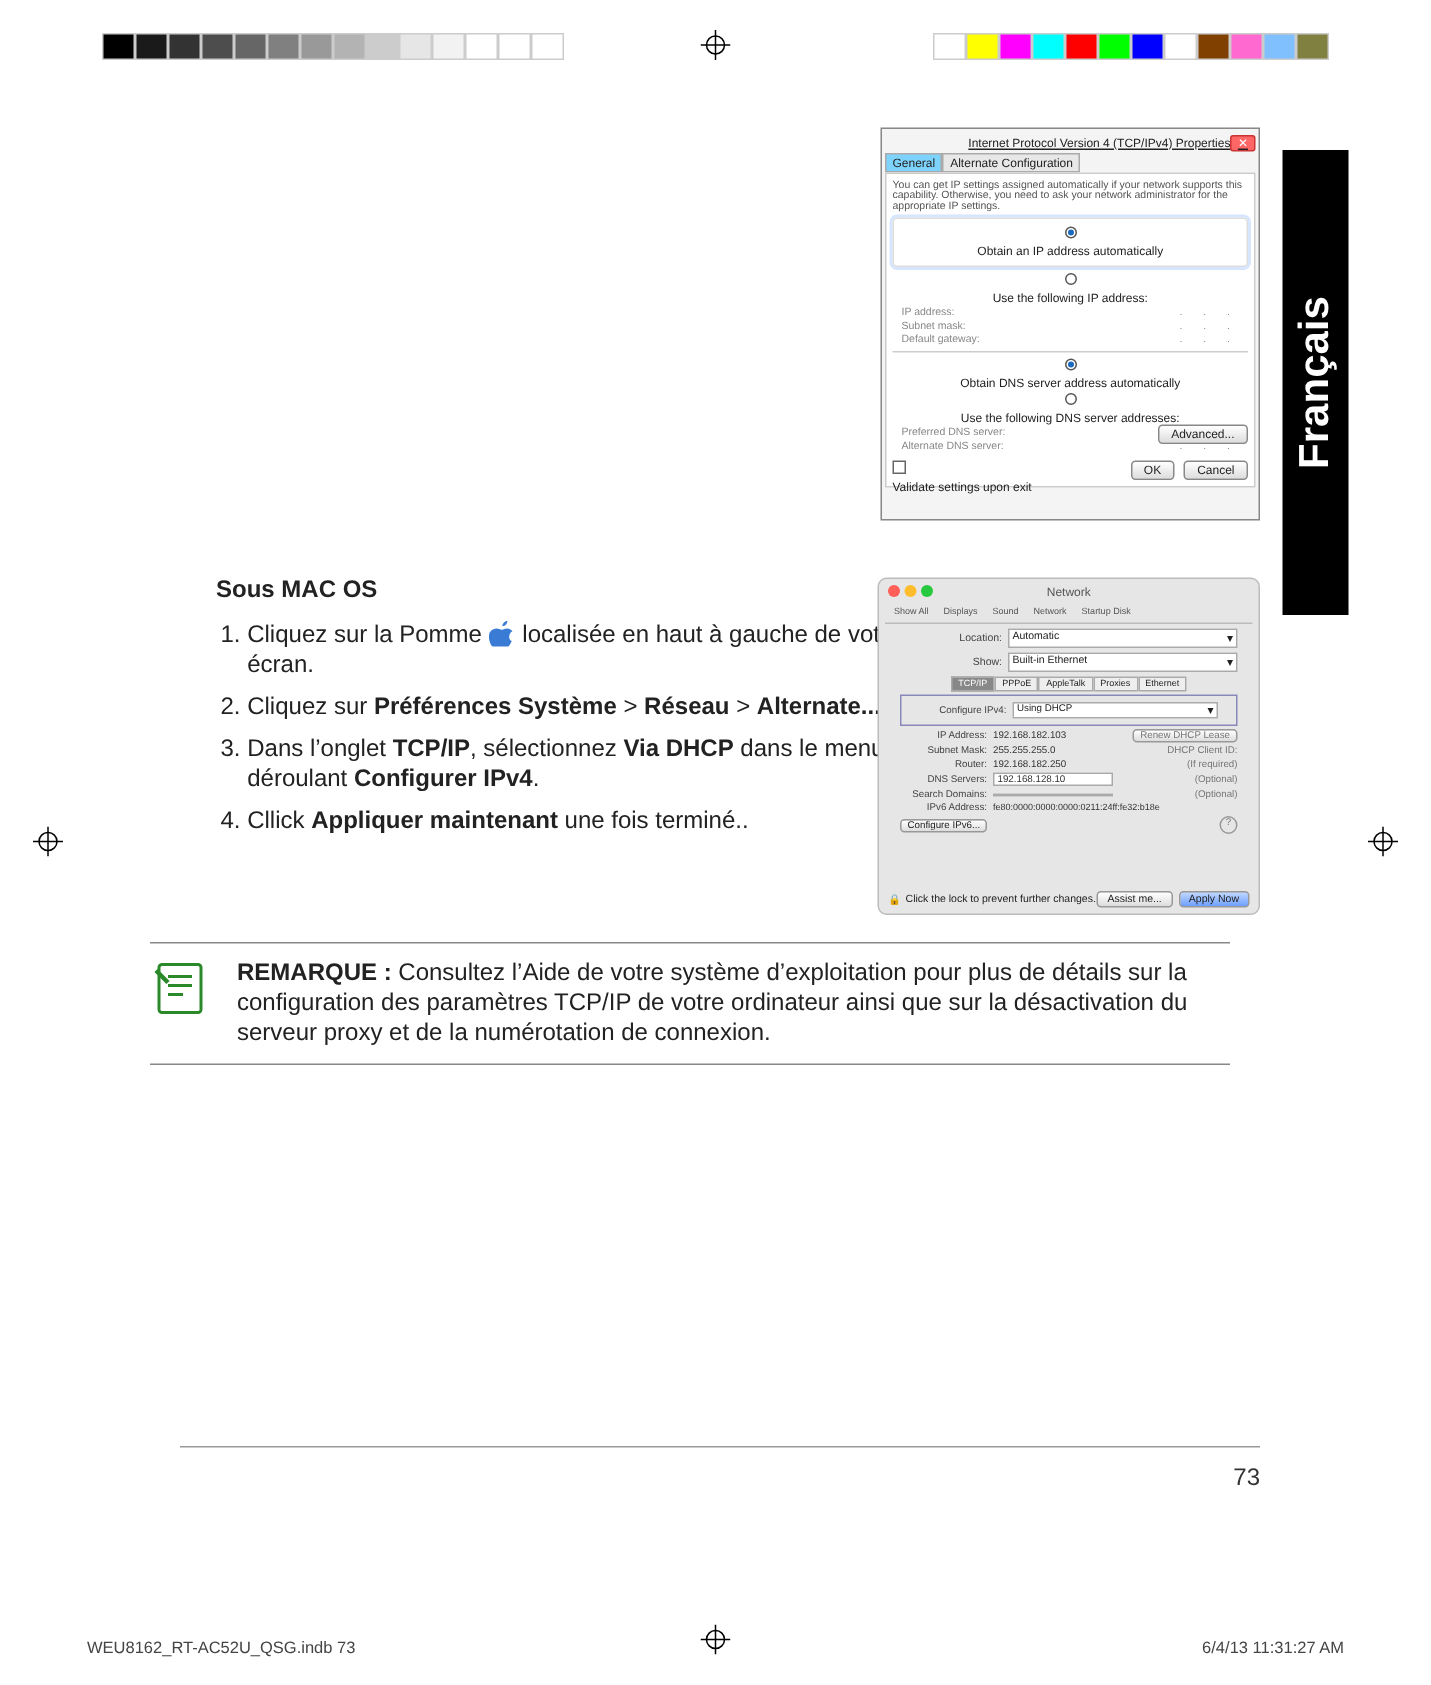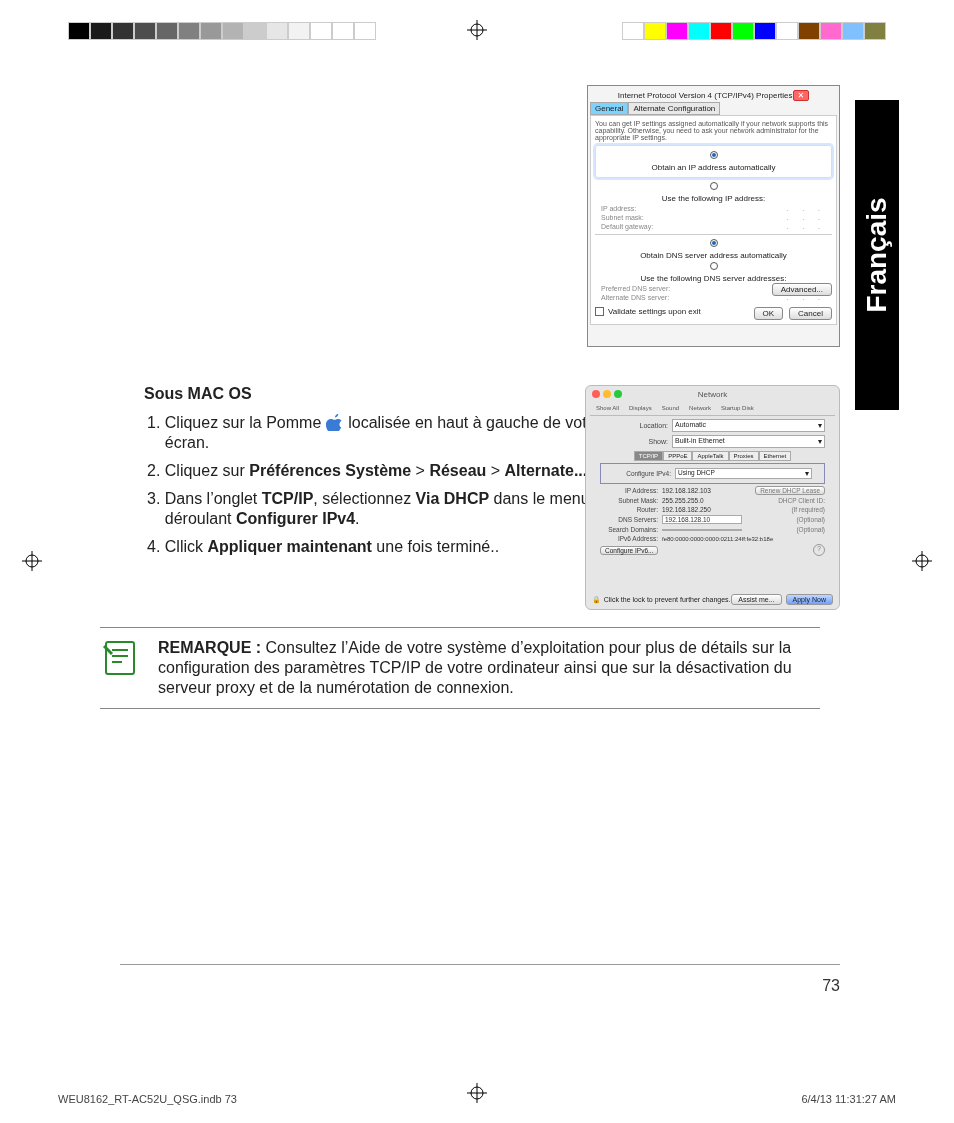--- a/index.html
+++ b/index.html
@@ -48,33 +48,33 @@
   .b { font-weight:bold; }
 
   .fig-win {
     position:absolute; top:0; right:0;
     width:253px; height:262px;
     border:1px solid #888;
     background:#f4f4f4;
     font-size:8px;
     padding:2px;
   }
-  .fig-win .titlebar { display:flex; justify-content:center; align-items:center; font-size:8px; height:14px; }
+  .fig-win .titlebar { display:flex; justify-content:flex-end; align-items:center; font-size:8px; height:14px;text-decoration:underline; }
   .fig-win .tabs { display:flex; gap:0; }
   .fig-win .tabs span { border:1px solid #aaa; padding:1px 4px; background:#7dd3fc; }
   .fig-win .tabs span.inactive { background:#e8e8e8; }
   .fig-win .body { background:#fff; border:1px solid #ccc; padding:4px; height:210px; position:relative; }
   .fig-win .hint { color:#555; font-size:7px; margin-bottom:4px; }
   .fig-win .radio-row { display:flex; align-items:center; gap:4px; margin:2px 0;flex-direction:column; }
   .fig-win .radio { width:8px;height:8px; border:1px solid #555; border-radius:50%; display:inline-flex; align-items:center; justify-content:center;}
   .fig-win .radio.sel::after { content:""; width:4px;height:4px; background:#1a6ac0; border-radius:50%;}
   .fig-win .field-row { display:flex; justify-content:space-between; color:#888; padding:0 6px; font-size:7px; margin:2px 0;}
   .fig-win .field-row .dots { letter-spacing:6px; }
   .fig-win .sep { border-top:1px solid #ccc; margin:4px 0;}
-  .fig-win .chk-row { display:flex; align-items:flex-start; gap:4px; margin-top:6px;}
+  .fig-win .chk-row { display:flex; align-items:flex-start; gap:4px; margin-top:6px;flex-direction:column;}
   .fig-win .chk { width:9px;height:9px;border:1px solid #666;}
   .fig-win .btnrow { position:absolute; bottom:4px; right:4px; display:flex; gap:6px;}
   .fig-win .btn { border:1px solid #888; border-radius:3px; padding:1px 8px; background:linear-gradient(#fff,#ddd); font-size:8px;}
   .fig-win .btn.adv { position:absolute; bottom:28px; right:4px;}
   .fig-win .grp { border:1px solid #ddd; border-radius:3px; padding:3px; margin-bottom:4px;}
   .fig-win .grp.blue { box-shadow:0 0 0 2px #66a3ff44;}
 
   .fig-mac {
     position:absolute; top:300px; right:0;
     width:255px; height:225px;

